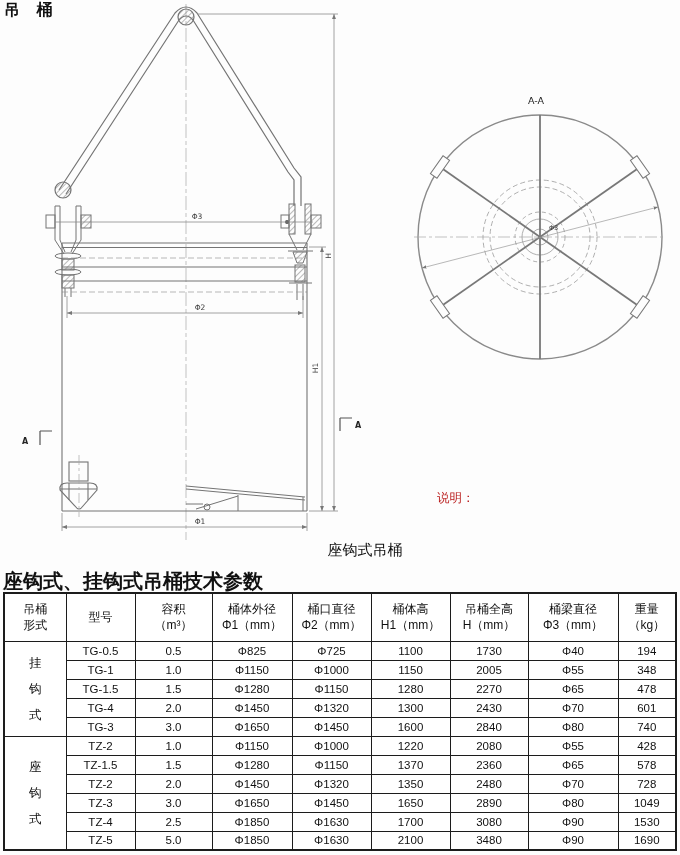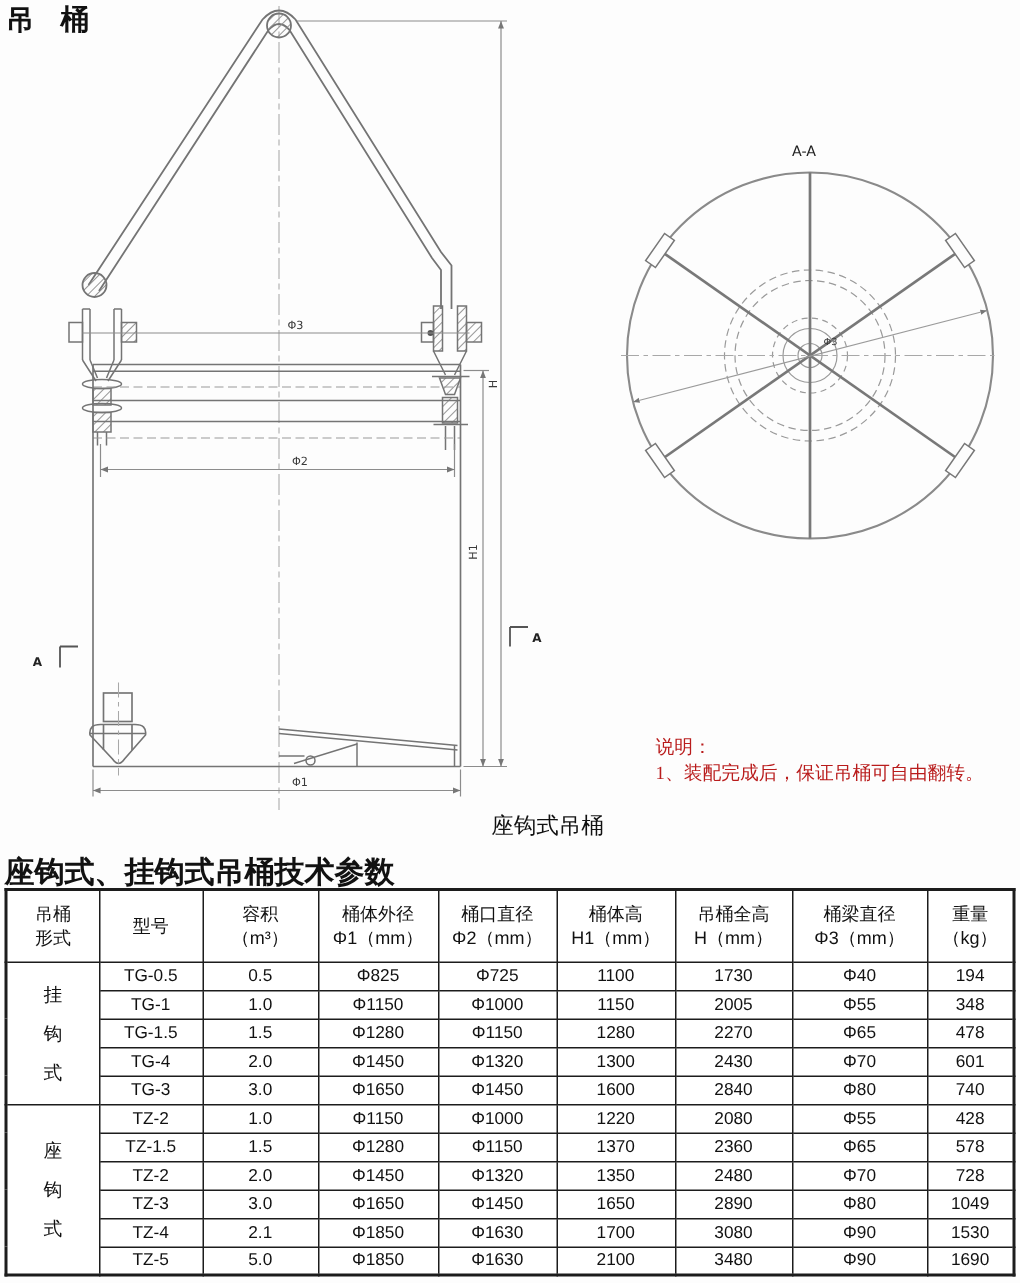--- a/index.html
+++ b/index.html
@@ -1,19 +1,19 @@
 <!DOCTYPE html>
 <html><head>
 <meta charset="utf-8">
 <style>
   html,body{margin:0;padding:0;}
   body{width:680px;height:855px;background:#fdfdfd;position:relative;overflow:hidden;
        font-family:"Liberation Sans",sans-serif;color:#1a1a1a;}
   .abs{position:absolute;}
-  .page-title{left:4px;top:0px;font-size:19px;font-weight:bold;letter-spacing:6px;color:#111;}
+  .page-title{left:4px;top:0px;font-size:16px;font-weight:bold;letter-spacing:6px;color:#111;}
   .front-view{left:0;top:0;}
   .section-view{left:408px;top:88px;}
   .notes{left:437px;top:490px;font-family:"Liberation Serif",serif;font-size:12.5px;line-height:17px;color:#b91c1c;}
   .front-caption{left:300px;top:541px;width:130px;text-align:center;font-size:15px;font-weight:normal;color:#111;}
   .table-title{left:3px;top:568px;font-size:20px;font-weight:bold;color:#111;}
   table.spec{position:absolute;left:3px;top:592px;border-collapse:collapse;table-layout:fixed;
              background:#fff;border:2px solid #1c1c1c;}
   table.spec th,table.spec td{border:1px solid #1c1c1c;text-align:center;vertical-align:middle;
              font-weight:normal;font-size:11.5px;color:#111;padding:0;overflow:hidden;}
   table.spec thead tr{height:48px;}
@@ -169,21 +169,20 @@
         <rect x="-4" y="-11" width="8" height="22"></rect>
       </g>
   </g>
 
   <line x1="14" y1="180" x2="250" y2="119" stroke="#9a9a9a" stroke-width="0.7" marker-start="url(#arr)" marker-end="url(#arr)"></line>
   <text x="141" y="142" font-size="6.5" fill="#3a3a3a">Φ3</text>
 </svg>
 
 <div class="abs notes">
   <div>说明：</div>
-  <div>1、装配完成后，保证吊桶可自由翻转。</div>
 </div>
 
 <div class="abs front-caption">座钩式吊桶</div>
 
 <div class="abs table-title">座钩式、挂钩式吊桶技术参数</div>
 
 <table class="spec">
   <colgroup>
     <col style="width:62px">
       <col style="width:69px">
@@ -330,21 +329,21 @@
         <td>3.0</td>
         <td>Φ1650</td>
         <td>Φ1450</td>
         <td>1650</td>
         <td>2890</td>
         <td>Φ80</td>
         <td>1049</td>
       </tr>
       <tr>
         <td>TZ-4</td>
-        <td>2.1</td>
+        <td>2.5</td>
         <td>Φ1850</td>
         <td>Φ1630</td>
         <td>1700</td>
         <td>3080</td>
         <td>Φ90</td>
         <td>1530</td>
       </tr>
       <tr>
         <td>TZ-5</td>
         <td>5.0</td>

